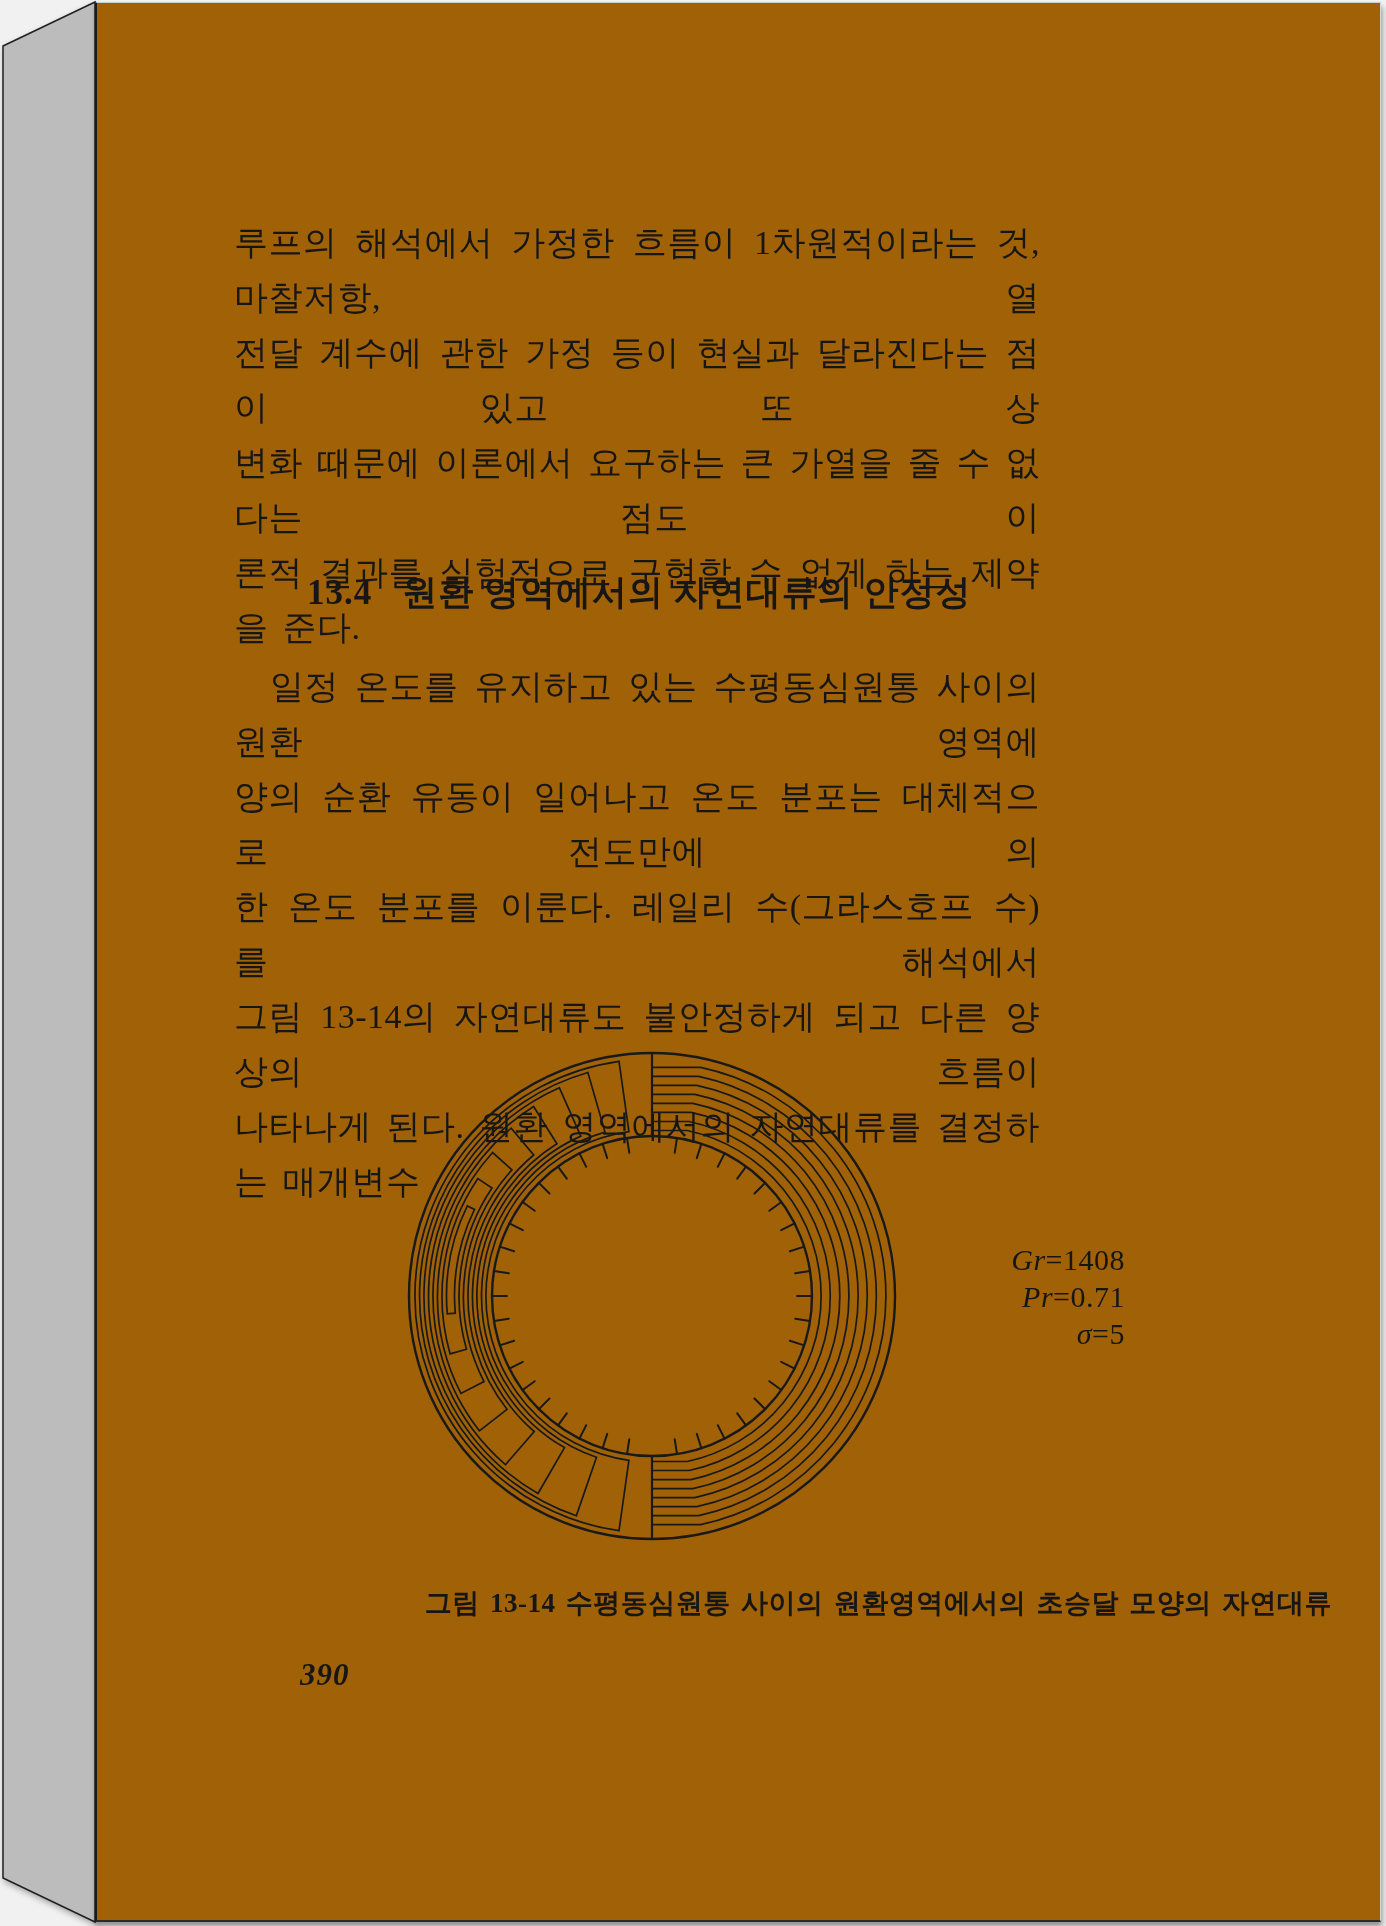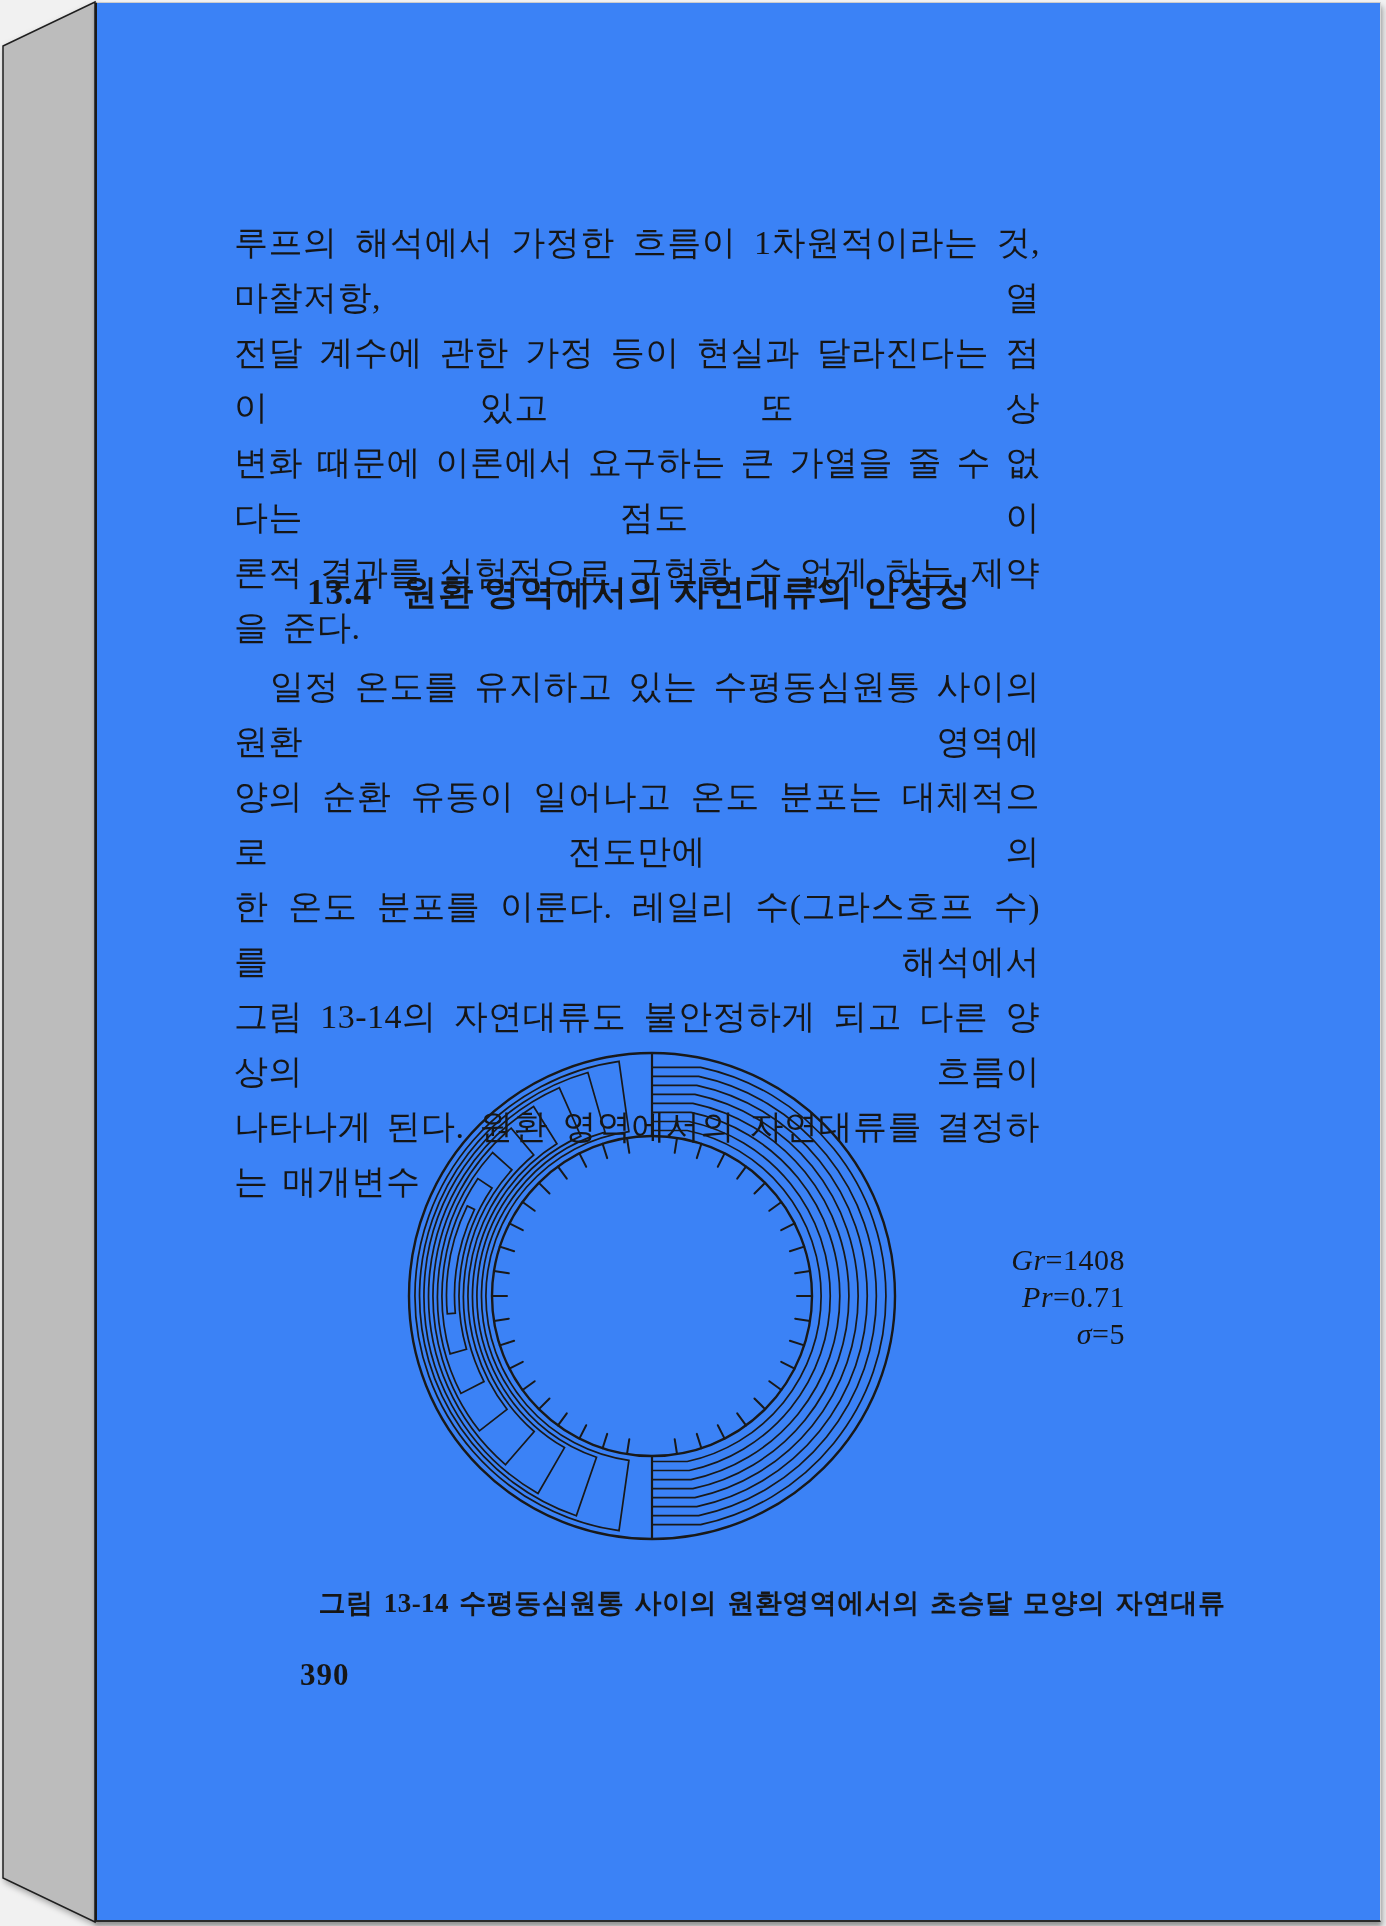--- a/index.html
+++ b/index.html
@@ -4,21 +4,21 @@
 <style>
   html,body{margin:0;padding:0;}
   body{
     width:1386px;height:1926px;position:relative;overflow:hidden;
     background:#f1f1f1;
     font-family:"Liberation Serif","DejaVu Serif",serif;
   }
   .book-edge-svg{position:absolute;left:0;top:0;}
   .page{
     position:absolute;left:95px;top:2px;width:1286px;height:1920px;
-    box-sizing:border-box;background:#3b82f6;color:#161616;
+    box-sizing:border-box;background:#a16207;color:#161616;
     border-left:2px solid #1a1a1a;border-bottom:2px solid #2a2a2a;
     border-top:1px solid #cccccc;border-right:1px solid #d6d6d6;
     box-shadow:0 4px 4px rgba(0,0,0,.28), 4px 5px 6px rgba(0,0,0,.15);
   }
   .para{
     position:absolute;left:137px;width:806px;
     font-size:34px;line-height:55px;letter-spacing:.5px;word-spacing:5px;
   }
   .jline{text-align:justify;text-align-last:justify;}
   .jline.last{text-align-last:left;}
@@ -31,24 +31,24 @@
   }
   .section-number{margin-right:30px;margin-left:40px;}
   .figure-svg{position:absolute;left:295px;top:1033px;}
   .figure-params{
     position:absolute;left:888px;top:1238px;width:140px;
     font-size:30px;line-height:37px;text-align:right;letter-spacing:.5px;
   }
   .param-symbol{font-style:italic;}
   .param-eq,.param-value{font-style:normal;}
   .figure-caption{
-    position:absolute;left:115px;top:1582px;width:1120px;text-align:center;
+    position:absolute;left:115px;top:1582px;width:1120px;text-align:right;
     font-weight:bold;font-size:27px;letter-spacing:.5px;word-spacing:3px;
   }
-  .page-number{position:absolute;left:203px;top:1654px;font-size:31px;font-weight:bold;letter-spacing:1px;}
+  .page-number{position:absolute;left:203px;top:1654px;font-size:31px;font-weight:bold;letter-spacing:1px;font-style:italic;}
 </style>
 </head>
 <body>
 
 <svg class="book-edge-svg" width="100" height="1926" style="filter:drop-shadow(2px 3px 3px rgba(0,0,0,.35));">
   <polygon points="3,46 95,2 95,1922 3,1878" fill="#bcbcbc" stroke="#1f1f1f" stroke-width="1.5"></polygon>
 </svg>
 
 <div class="page">
 

